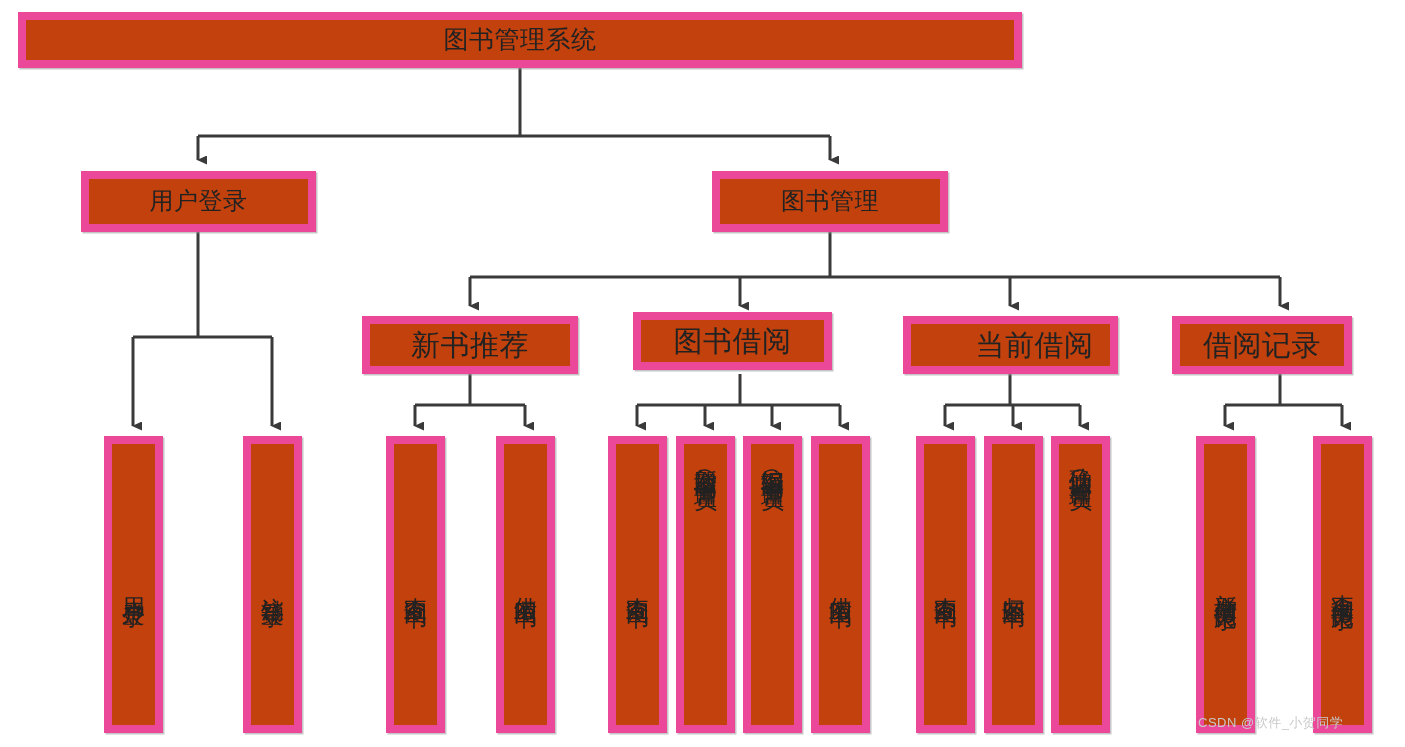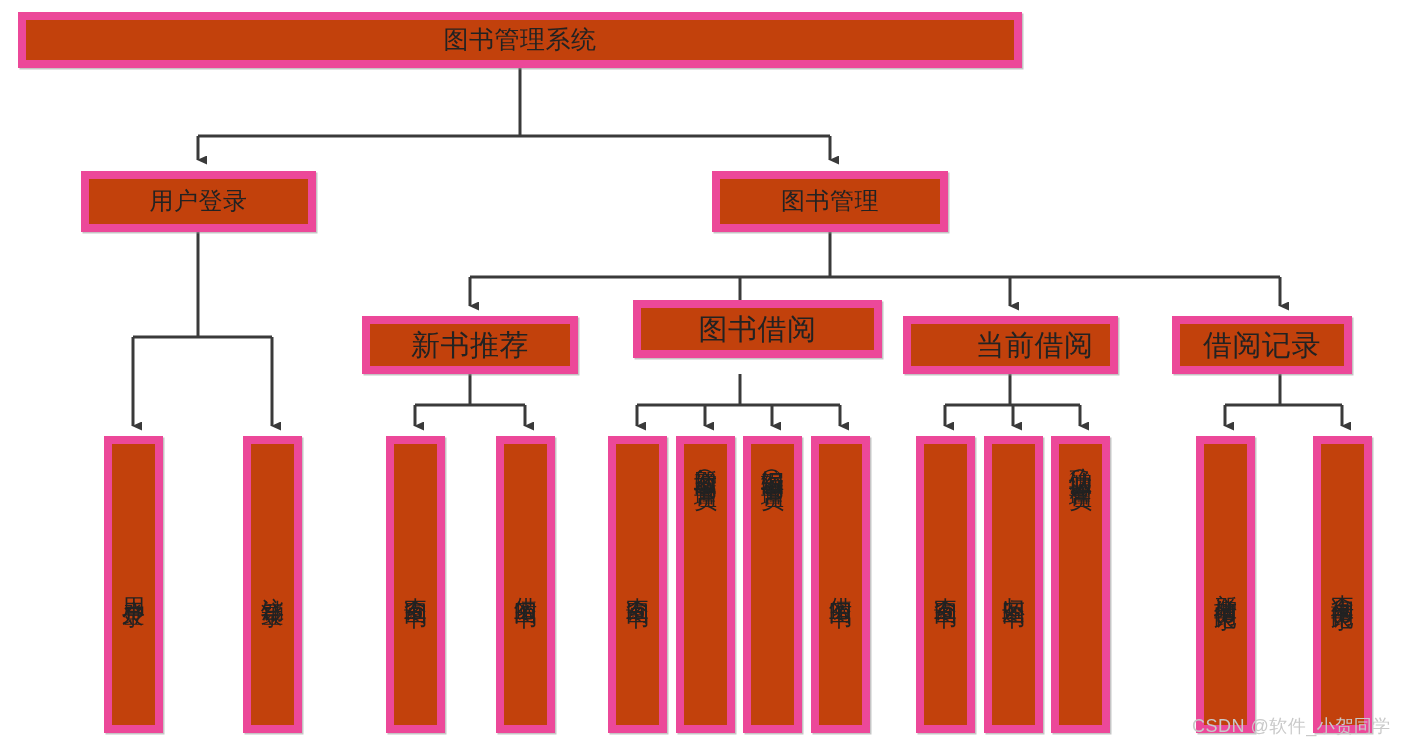--- a/index.html
+++ b/index.html
@@ -57,24 +57,25 @@
     writing-mode: vertical-rl;
     text-orientation: upright;
     font-size: 23px;
     letter-spacing: 3px;
     line-height: 1;
     text-align: left;
   }
   .watermark {
     position: absolute;
     color: #c9c9c9;
-    font-size: 18px;
+    font-size: 13px;
     white-space: nowrap;
     letter-spacing: 0.5px;
     pointer-events: none;
+    margin-left: 6px;
   }
 </style>
 </head>
 <body>
 
 <div id="diagram-root">
 
   <svg class="diagram-canvas" viewBox="0 0 1405 747">
     <defs>
       <marker id="arrowhead" markerWidth="9" markerHeight="10" refX="4.5" refY="9" orient="auto" markerUnits="userSpaceOnUse">
@@ -146,21 +147,21 @@
   </div>
 
   <div class="node-box level-2" style="left:712px; top:171px; width:236px; height:61px;">
     <span class="node-label">图书管理</span>
   </div>
 
   <div class="node-box level-3" style="left:362px; top:316px; width:216px; height:58px;">
     <span class="node-label">新书推荐</span>
   </div>
 
-  <div class="node-box level-3" style="left:633px; top:300px; width:249px; height:58px;">
+  <div class="node-box level-3" style="left:633px; top:312px; width:199px; height:58px;">
     <span class="node-label">图书借阅</span>
   </div>
 
   <div class="node-box level-3" style="left:903px; top:316px; width:215px; height:58px;padding-left:48px;">
     <span class="node-label">当前借阅</span>
   </div>
 
   <div class="node-box level-3" style="left:1172px; top:316px; width:180px; height:58px;">
     <span class="node-label">借阅记录</span>
   </div>

